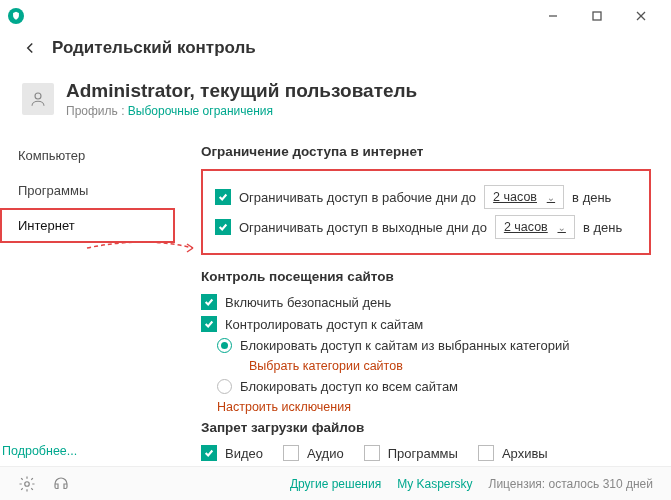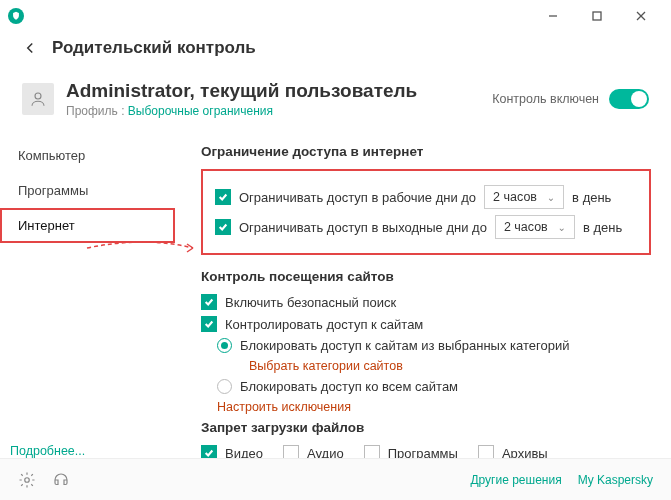--- a/index.html
+++ b/index.html
@@ -28,32 +28,32 @@
 .side-item { padding: 10px 18px; font-size: 13px; color: #444; }
 .side-item.active { border: 2px solid #e34545; color: #111; font-weight: 500; padding: 8px 16px; }
 .dashed-arrow { position: absolute; left: 85px; top: 102px; width: 115px; height: 20px; }
 .content { flex: 1; padding: 2px 20px 0 26px; overflow: hidden; }
 .section-title { font-weight: 600; font-size: 13.5px; margin: 6px 0 10px 0; }
 .red-box { border: 2px solid #e34545; padding: 8px 12px; margin-bottom: 14px; }
 .row { display: flex; align-items: center; gap: 8px; margin: 6px 0; font-size: 13px; }
 .checkbox { width: 16px; height: 16px; border: 1.5px solid #00a88e; background: #00a88e; display: inline-flex; align-items: center; justify-content: center; flex-shrink: 0; }
 .checkbox.unchecked { background: #fff; border-color: #bbb; }
 .checkbox svg { width: 10px; height: 10px; stroke: #fff; stroke-width: 2.5; fill: none; }
-.select { border: 1px solid #ccc; padding: 4px 8px; display: inline-flex; align-items: center; gap: 8px; font-size: 12.5px; min-width: 80px; justify-content: space-between; }
+.select { border: 1px solid #ccc; padding: 4px 8px; display: inline-flex; align-items: center; gap: 8px; font-size: 12.5px; min-width: 80px; justify-content: space-between; text-decoration: underline; }
 .select .chev { color: #888; font-size: 10px; }
 .radio { width: 15px; height: 15px; border: 1.5px solid #bbb; border-radius: 50%; display: inline-flex; align-items: center; justify-content: center; flex-shrink: 0; }
 .radio.selected { border-color: #00a88e; }
 .radio.selected .dot { width: 7px; height: 7px; background: #00a88e; border-radius: 50%; }
 .indent { margin-left: 16px; }
 .indent2 { margin-left: 48px; }
 .link { color: #c2410c; font-size: 12.5px; }
 .inline-checks { display: flex; gap: 20px; flex-wrap: wrap; }
 .inline-checks .row { margin: 0; justify-content: center; }
-.more { position: absolute; left: 10px; bottom: 42px; color: #00a88e; font-size: 12.5px; }
-.footer { position: absolute; bottom: 0; left: 0; right: 0; height: 42px; display: flex; align-items: center; padding: 0 18px; border-top: 1px solid #eee; background: #fafafa; gap: 16px; }
+.more { position: absolute; left: 2px; bottom: 42px; color: #00a88e; font-size: 12.5px; }
+.footer { position: absolute; bottom: 0; left: 0; right: 0; height: 34px; display: flex; align-items: center; padding: 0 18px; border-top: 1px solid #eee; background: #fafafa; gap: 16px; }
 .footer .ficon { width: 18px; height: 18px; color: #888; }
 .footer .spacer { flex: 1; }
 .footer .flink { font-size: 12px; color: #00a88e; }
 .footer .license { font-size: 12px; color: #888; }
 </style>
 </head>
 <body>
 
 <div class="titlebar">
   <div class="logo">
@@ -94,26 +94,20 @@
     <svg viewBox="0 0 24 24" stroke-width="1.5">
         <circle cx="12" cy="8" r="4"></circle>
         <path d="M4 21c0-4 4-6 8-6s8 2 8 6"></path>
       </svg>
   </div>
   <div class="profile-text">
     <div class="name">Administrator, текущий пользователь</div>
     <div class="sub">
       <span>Профиль : </span><span class="green">Выборочные ограничения</span>
     </div>
-  </div>
-  <div class="ctrl-toggle-wrap">
-    <span class="lbl">Контроль включен</span>
-    <div class="toggle">
-        <div class="knob"></div>
-      </div>
   </div>
 </div>
 
 <div class="body">
   <div class="sidebar">
     <div class="side-item">Компьютер</div>
     <div class="side-item">Программы</div>
     <div class="side-item active">Интернет</div>
     <svg class="dashed-arrow" viewBox="0 0 115 20">
       <path d="M2 10 Q60 -2 108 10" stroke="#e34545" stroke-width="1.5" fill="none" stroke-dasharray="4 3"></path>
@@ -152,21 +146,21 @@
       </div>
     </div>
 
     <div class="section-title">Контроль посещения сайтов</div>
     <div class="row">
       <span class="checkbox">
           <svg viewBox="0 0 12 12">
             <path d="M2 6l3 3 5-6"></path>
           </svg>
         </span>
-      <span>Включить безопасный поиск</span>
+      <span>Включить безопасный день</span>
     </div>
     <div class="row">
       <span class="checkbox">
           <svg viewBox="0 0 12 12">
             <path d="M2 6l3 3 5-6"></path>
           </svg>
         </span>
       <span>Контролировать доступ к сайтам</span>
     </div>
     <div class="row indent">
@@ -222,13 +216,14 @@
       </svg>
   </div>
   <div class="ficon">
     <svg viewBox="0 0 24 24" fill="none" stroke="#888" stroke-width="1.6">
         <path d="M4 12a8 8 0 0116 0v4a2 2 0 01-2 2h-2v-6h4M4 12v4a2 2 0 002 2h2v-6H4"></path>
       </svg>
   </div>
   <div class="spacer"></div>
   <span class="flink">Другие решения</span>
   <span class="flink">My Kaspersky</span>
+  <span class="license">Лицензия: осталось 310 дней</span>
 </div>
 
 </body></html>

